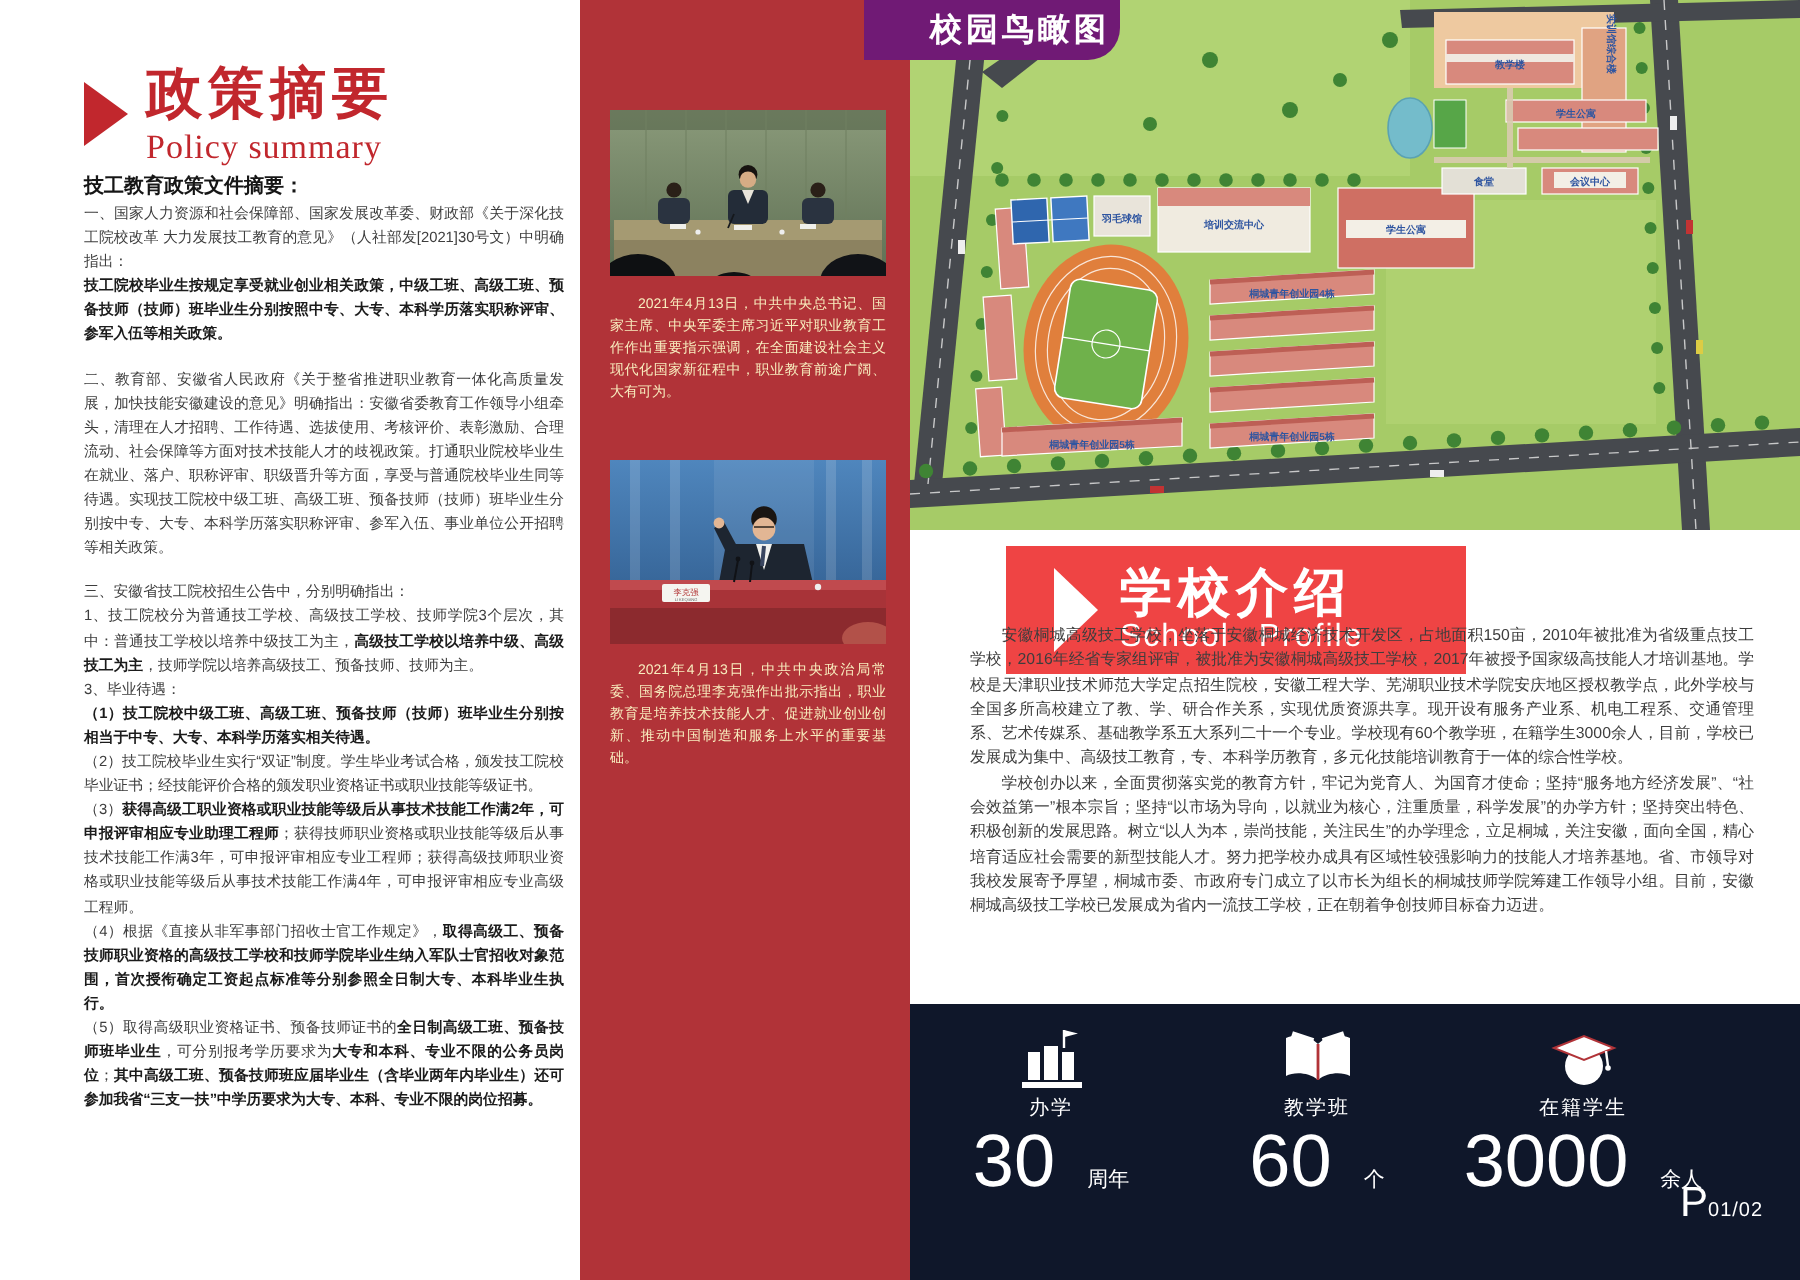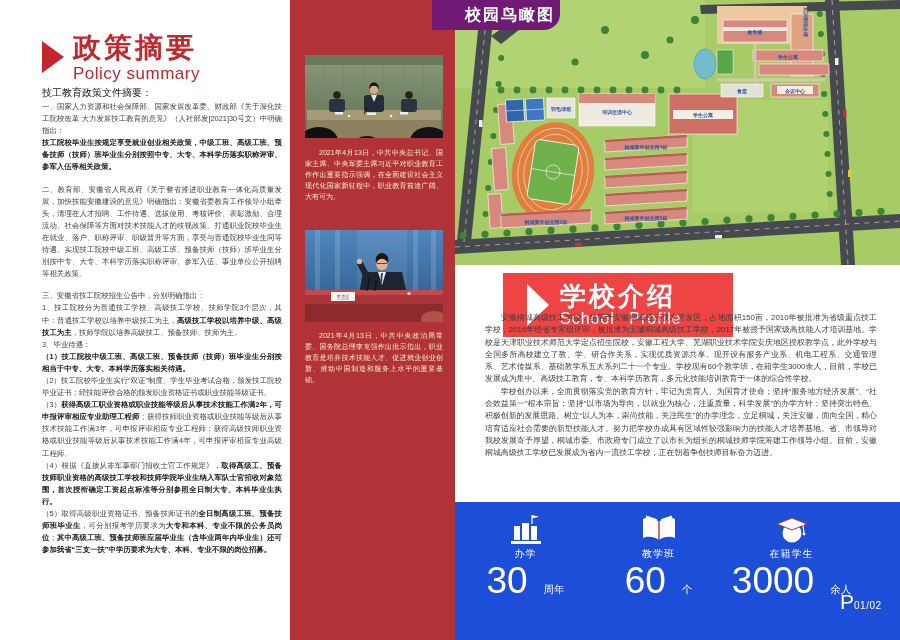--- a/index.html
+++ b/index.html
@@ -1,26 +1,26 @@
 <!DOCTYPE html>
 <html><head>
 <meta charset="utf-8">
 <style>
   * { margin:0; padding:0; box-sizing:border-box; }
   html,body { width:900px; height:640px; }
   body { position:relative; background:#fff; overflow:hidden;
          font-family:"Liberation Sans","DejaVu Sans",sans-serif; }
 
   
-  .policy-title { position:absolute; left:42px; top:33px; display:flex; gap:9px; }
+  .policy-title { position:absolute; left:42px; top:33px; display:flex; gap:9px;font-family:Liberation Serif, serif; }
   .tri-red { width:0; height:0; border-left:22px solid #c1272d;
              border-top:16px solid transparent; border-bottom:16px solid transparent; margin-top:8px; }
   .policy-title .cn { font-size:28px; font-weight:bold; color:#c1272d; letter-spacing:3px; line-height:30px; }
   .policy-title .en { font-size:17px; color:#c1272d; letter-spacing:.5px; margin-top:1px; }
-  .policy-header { position:absolute; left:42px; top:86px; font-size:10px; font-weight:normal; color:#151515; }
+  .policy-header { position:absolute; left:42px; top:86px; font-size:10px; font-weight:bold; color:#151515; }
   .policy-text { position:absolute; left:42px; top:101px; width:240px;
                  font-size:7.4px; line-height:12.1px; color:#3d3d3d; text-align:justify; }
   .policy-text p.gap { margin-top:10px; }
   .policy-text .b { font-weight:bold; color:#1b1b1b; }
 
   
   .red-strip { position:absolute; left:290px; top:0; width:165px; height:640px; background:#b13338; }
   .photo { position:absolute; left:305px; width:138px; display:block; }
   .caption { position:absolute; left:305px; width:138px; font-size:7px; line-height:11px;
              color:#f8edbe; text-align:justify; text-indent:2em; }
@@ -33,21 +33,21 @@
   .school-titlebox { position:absolute; left:503px; top:233px; width:230px; height:64px; background:#ef4444;
                      display:flex; align-items:center; padding-left:24px;margin-top:40px; }
   .tri-white { width:0; height:0; border-left:22px solid #fff;
                border-top:21px solid transparent; border-bottom:21px solid transparent; margin-right:11px; }
   .school-titlebox .cn { font-size:26px; font-weight:bold; color:#fff; letter-spacing:3px; line-height:27px; }
   .school-titlebox .en { font-size:16px; color:#fff; letter-spacing:1px; word-spacing:9px; }
   .school-text { position:absolute; left:485px; top:312px; width:392px;
                  font-size:7.9px; line-height:12.3px; color:#3d3d3d; text-align:justify; }
   .school-text p { text-indent:2em; }
 
-  .stats-band { position:absolute; left:455px; top:502px; width:445px; height:138px; background:#1d4ed8;
+  .stats-band { position:absolute; left:455px; top:502px; width:445px; height:138px; background:#0f172a;
                 display:flex; padding:12px 42px 0 4px; }
   .stat { flex:1; text-align:center; color:#fff; }
   .stat svg { height:30px; display:block; margin:0 auto 3px auto; }
   .stat .label { font-size:10px; letter-spacing:1px; }
   .stat .numrow { margin-top:1px; white-space:nowrap; }
   .stat .num { font-size:37px; line-height:1.05; }
   .stat .unit { font-size:10.5px; margin-left:16px; }
   .pagenum { position:absolute; left:840px; top:590px; color:#fff; display:flex; align-items:baseline; }
   .pagenum .big { font-size:21px; }
   .pagenum .small { font-size:10px; letter-spacing:.5px; }

